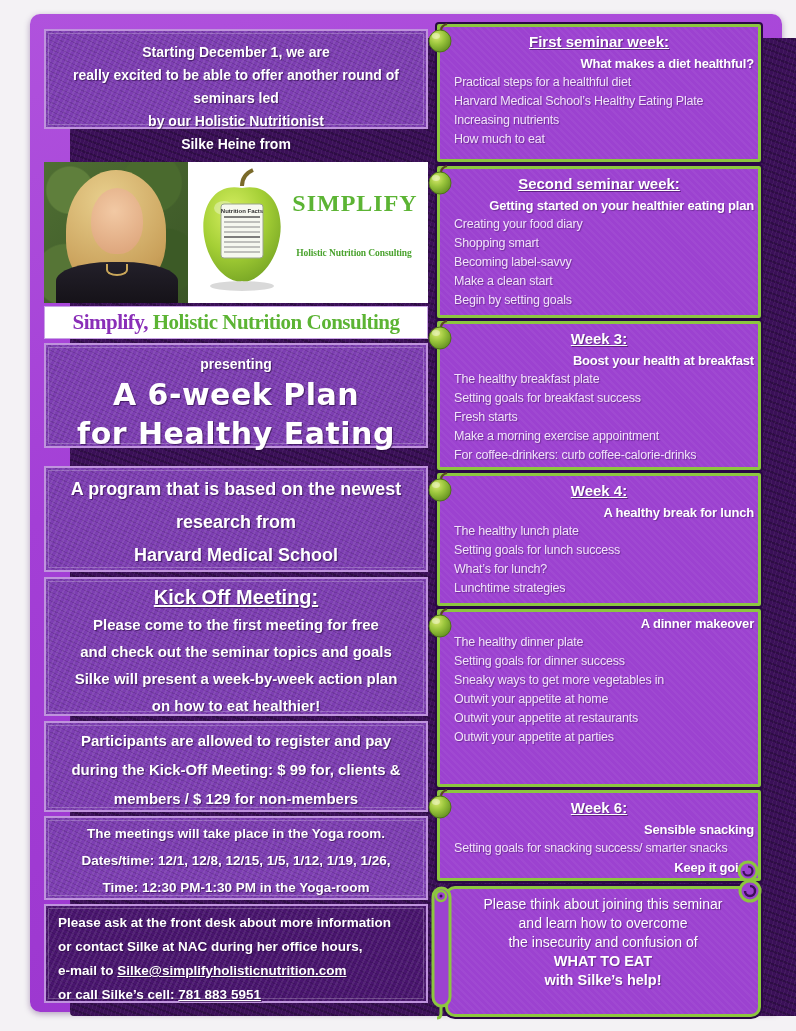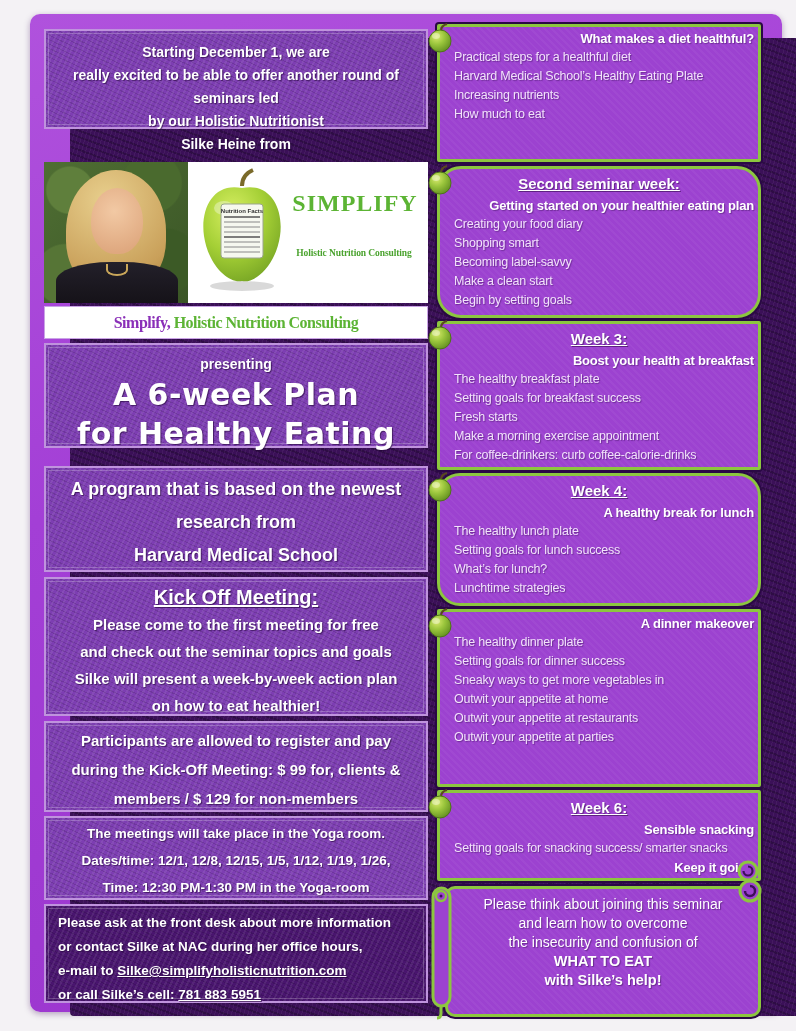--- a/index.html
+++ b/index.html
@@ -61,21 +61,21 @@
            border-top:none; border-radius:0 0 50% 50%; }
   .logo-area { position:absolute; left:144px; top:0; width:240px; height:141px; background:#fff; }
   .brand   { position:absolute; left:96px; top:28px; width:142px; text-align:center;
              font-family:"Liberation Serif", serif; font-weight:bold; font-size:24px;
              letter-spacing:1px; color:#5cb434; }
   .tagline { position:absolute; left:92px; top:86px; width:148px; text-align:center;
              font-family:"Liberation Serif", serif; font-weight:bold; font-size:9.5px;
              letter-spacing:-.1px; color:#4ba32f; white-space:nowrap; }
   .banner  { position:absolute; left:44px; top:306px; width:384px; height:33px; background:#fff;
              border:1px solid #caa3e6; text-align:center; line-height:31px; white-space:nowrap;
-             font-family:"Liberation Serif", serif; font-weight:bold; font-size:16px; letter-spacing:-.5px; }
+             font-family:"Liberation Serif", serif; font-weight:bold; font-size:21px; letter-spacing:-.5px; }
   .banner .b1 { color:#8a2fb8; }
   .banner .b2 { color:#5cb434; }
 
   
   .right-col { position:absolute; left:437px; top:0; width:324px; height:1031px; }
   .wbox { position:absolute; left:0; width:324px;
           background-color:#9c42d0;
           background-image:repeating-linear-gradient(45deg, rgba(255,255,255,.04) 0 2px, transparent 2px 5px);
           border:3px solid #8cc63f; border-radius:2px;
           box-shadow:0 0 0 2px #2a0845; color:#f2e2fb; }
@@ -237,21 +237,21 @@
           <div class="topic bold">A dinner makeover</div>
           <div class="topic">The healthy dinner plate</div>
           <div class="topic">Setting goals for dinner success</div>
           <div class="topic">Sneaky ways to get more vegetables in</div>
           <div class="topic">Outwit your appetite at home</div>
           <div class="topic">Outwit your appetite at restaurants</div>
           <div class="topic">Outwit your appetite at parties</div>
         </div>
   </div>
 
-  <div class="wbox" style="top: 473px; height: 133px; border-radius: 23px;">
+  <div class="wbox" style="top: 473px; height: 133px;">
     <svg class="apple" width="28" height="32" viewBox="0 0 28 32">
       <path d="M15 9 C15 5 17 3 21 2" stroke="#5a4a1e" stroke-width="2.2" fill="none"></path>
       <circle cx="14" cy="19" r="11" fill="url(#gApple)" stroke="#4e741a" stroke-width="1"></circle>
       <ellipse cx="10" cy="14" rx="4" ry="3" fill="rgba(255,255,255,.4)"></ellipse>
     </svg>
     <div class="wheading">Week 4:</div>
     <div class="topics">
           <div class="topic bold">A healthy break for lunch</div>
           <div class="topic">The healthy lunch plate</div>
           <div class="topic">Setting goals for lunch success</div>
@@ -270,21 +270,21 @@
     <div class="topics">
           <div class="topic bold">Boost your health at breakfast</div>
           <div class="topic">The healthy breakfast plate</div>
           <div class="topic">Setting goals for breakfast success</div>
           <div class="topic">Fresh starts</div>
           <div class="topic">Make a morning exercise appointment</div>
           <div class="topic">For coffee-drinkers: curb coffee-calorie-drinks</div>
         </div>
   </div>
 
-  <div class="wbox" style="top: 166px; height: 152px; border-radius: 24px;">
+  <div class="wbox" style="top: 166px; height: 152px;">
     <svg class="apple" width="28" height="32" viewBox="0 0 28 32">
       <path d="M15 9 C15 5 17 3 21 2" stroke="#5a4a1e" stroke-width="2.2" fill="none"></path>
       <circle cx="14" cy="19" r="11" fill="url(#gApple)" stroke="#4e741a" stroke-width="1"></circle>
       <ellipse cx="10" cy="14" rx="4" ry="3" fill="rgba(255,255,255,.4)"></ellipse>
     </svg>
     <div class="wheading">Second seminar week:</div>
     <div class="topics">
           <div class="topic bold">Getting started on your healthier eating plan</div>
           <div class="topic">Creating your food diary</div>
           <div class="topic">Shopping smart</div>
@@ -293,20 +293,21 @@
           <div class="topic">Begin by setting goals</div>
         </div>
   </div>
 
   <div class="wbox" style="top: 24px; height: 138px;">
     <svg class="apple" width="28" height="32" viewBox="0 0 28 32">
       <path d="M15 9 C15 5 17 3 21 2" stroke="#5a4a1e" stroke-width="2.2" fill="none"></path>
       <circle cx="14" cy="19" r="11" fill="url(#gApple)" stroke="#4e741a" stroke-width="1"></circle>
       <ellipse cx="10" cy="14" rx="4" ry="3" fill="rgba(255,255,255,.4)"></ellipse>
     </svg>
+    <div class="wheading">First seminar week:</div>
     <div class="topics">
           <div class="topic bold">What makes a diet healthful?</div>
           <div class="topic">Practical steps for a healthful diet</div>
           <div class="topic">Harvard Medical School’s Healthy Eating Plate</div>
           <div class="topic">Increasing nutrients</div>
           <div class="topic">How much to eat</div>
         </div>
   </div>
 
     <div class="scroll-box">

